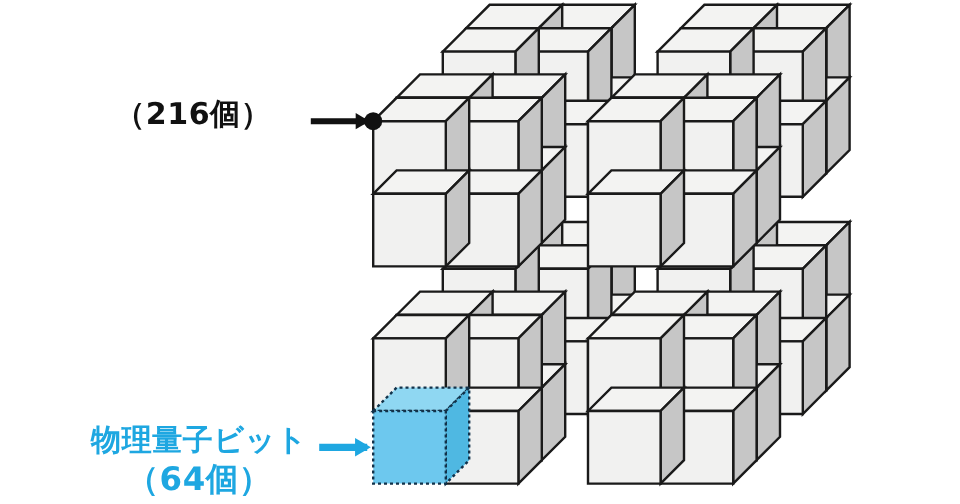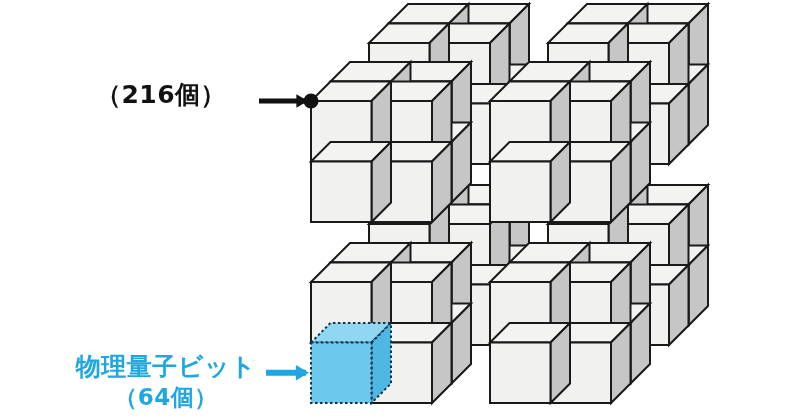--- a/index.html
+++ b/index.html
@@ -45,21 +45,21 @@
   }
   #logical-label {
     left: 66px;
     top: 352px;
     width: 200px;
     color: #1EA7E1;
     font-size: 25px;
     letter-spacing: 0.5px;
   }
   #logical-label .count {
-    font-size: 23px;
+    font-size: 27px;
     display: block;
     margin-top: 2px;
   }
 </style>
 </head>
 <body>
 
 <div id="root">
 
   <svg id="diagram-svg" viewBox="0 0 800 420">

